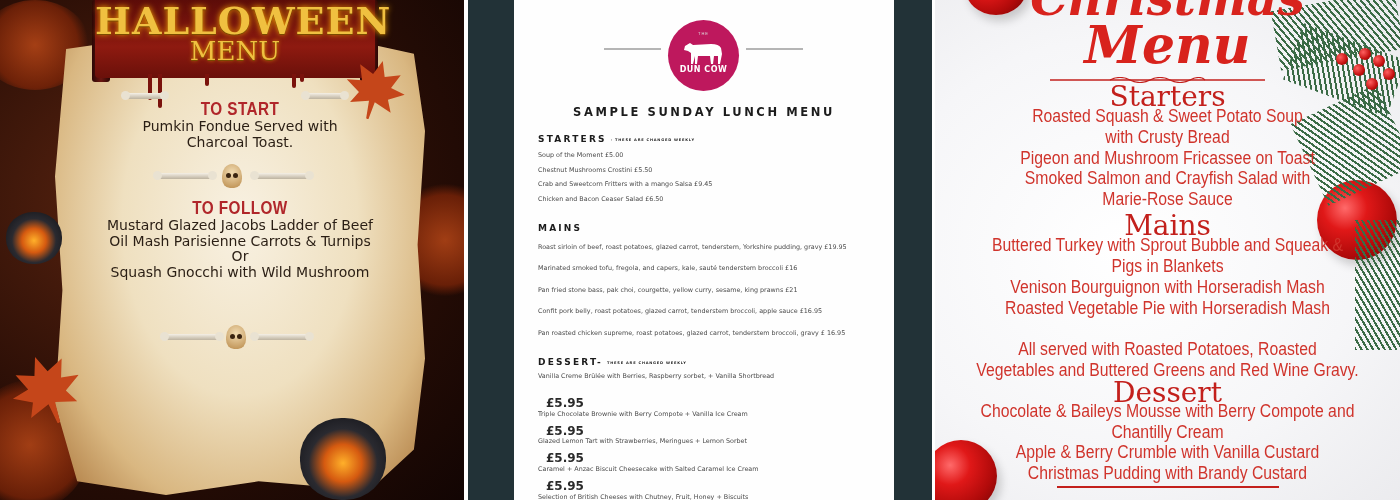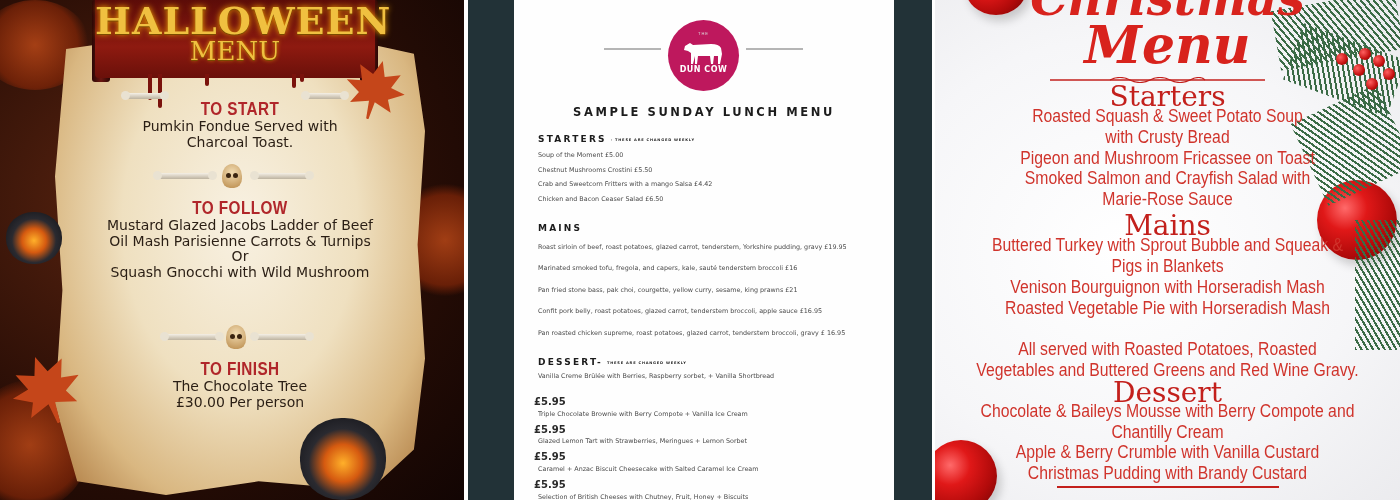--- a/index.html
+++ b/index.html
@@ -72,21 +72,21 @@
   .dc-logo-the { position: absolute; left: 0; width: 71px; top: 11px; text-align: center; font-size: 4px; color: #ddd; letter-spacing: 1px; }
   .dc-logo-text { position: absolute; left: 0; width: 71px; top: 45px; text-align: center;
     font-family: "DejaVu Sans", sans-serif; font-weight: bold; font-size: 8px; color: #ffffff; letter-spacing: 0.5px; }
   .dc-cow { position: absolute; left: 13px; top: 18px; width: 46px; height: 28px; }
   .dc-title { position: absolute; left: 0; top: 105px; width: 380px; text-align: center;
     font-family: "DejaVu Sans", sans-serif; font-weight: bold; font-size: 11.5px; letter-spacing: 2.6px; color: #1c1c1c; }
   .dc-section { position: absolute; left: 24px; font-family: "DejaVu Sans", sans-serif; font-weight: bold;
     font-size: 9px; letter-spacing: 2.2px; color: #1c1c1c; }
   .dc-note { font-size: 3.6px; letter-spacing: 0.8px; margin-left: 4px; vertical-align: middle; }
   .dc-item { position: absolute; left: 24px; font-family: "DejaVu Sans", sans-serif; font-size: 6.4px; color: #4a4a4a; white-space: nowrap; }
-  .dc-price { position: absolute; left: 20px; font-family: "DejaVu Sans", sans-serif; font-weight: bold; font-size: 10px; color: #2a2a2a; }
+  .dc-price { position: absolute; left: 32px; font-family: "DejaVu Sans", sans-serif; font-weight: bold; font-size: 12px; color: #2a2a2a; }
 
   
   .xmas { position: absolute; left: 935px; top: 0; width: 465px; height: 500px; overflow: hidden;
     background: radial-gradient(ellipse at 40% 50%, #ffffff 0%, #f6f6f8 60%, #ebebee 100%); }
   .xm-ball { position: absolute; border-radius: 50%;
     background: radial-gradient(circle at 35% 35%, #ff6a6a 0%, #e01818 30%, #b00a0a 65%, #6a0404 100%);
     box-shadow: 4px 6px 10px rgba(0,0,0,0.18); }
   .xm-needles { position: absolute; background: repeating-linear-gradient(60deg, #3b6b46 0 2px, transparent 2px 5px); }
   .xm-berry { position: absolute; width: 12px; height: 12px; border-radius: 50%;
     background: radial-gradient(circle at 35% 35%, #ff6060, #c40f0f 60%, #7a0606); }
@@ -149,25 +149,20 @@
     <div class="hw-item">Or</div>
     <div class="hw-item">Squash Gnocchi with Wild Mushroom</div>
   </div>
 
   <div class="hw-divider" style="top:323px;">
     <div class="bone" style="left:164px;"></div>
     <div class="skull" style="left:226px;"></div>
     <div class="bone" style="left:254px;"></div>
   </div>
 
-  <div class="hw-content" style="top:359px;">
-    <div class="hw-heading">TO FINISH</div>
-    <div class="hw-item">The Chocolate Tree</div>
-    <div class="hw-item">£30.00 Per person</div>
-  </div>
 
   <div class="pumpkin" style="left:6px;top:212px;width:56px;height:52px;"></div>
   <div class="pumpkin" style="left:300px;top:418px;width:86px;height:82px;"></div>
 </div>
 
 <div class="gap-white" style="left:464px;width:4px;"></div>
 <div class="teal" style="left:468px;width:46px;"></div>
 
 <div class="duncow">
   <div class="dc-rule" style="left:90px;"></div>
@@ -181,21 +176,21 @@
     <div class="dc-logo-text">DUN COW</div>
   </div>
 
   <div class="dc-title">SAMPLE SUNDAY LUNCH MENU</div>
 
   <div class="dc-section" style="top:134px;">
     <span>STARTERS</span><span class="dc-note">- THESE ARE CHANGED WEEKLY</span>
   </div>
   <div class="dc-item" style="top:151px;">Soup of the Moment £5.00</div>
   <div class="dc-item" style="top:166px;">Chestnut Mushrooms Crostini £5.50</div>
-  <div class="dc-item" style="top:180px;">Crab and Sweetcorn Fritters with a mango Salsa £4.42</div>
+  <div class="dc-item" style="top:180px;">Crab and Sweetcorn Fritters with a mango Salsa £9.45</div>
   <div class="dc-item" style="top:195px;">Chicken and Bacon Ceaser Salad £6.50</div>
 
   <div class="dc-section" style="top:223px;">MAINS</div>
   <div class="dc-item" style="top:243px;">Roast sirloin of beef, roast potatoes, glazed carrot, tenderstem, Yorkshire pudding, gravy £19.95</div>
   <div class="dc-item" style="top:264px;">Marinated smoked tofu, fregola, and capers, kale, sauté tenderstem broccoli £16</div>
   <div class="dc-item" style="top:286px;">Pan fried stone bass, pak choi, courgette, yellow curry, sesame, king prawns £21</div>
   <div class="dc-item" style="top:307px;">Confit pork belly, roast potatoes, glazed carrot, tenderstem broccoli, apple sauce £16.95</div>
   <div class="dc-item" style="top:329px;">Pan roasted chicken supreme, roast potatoes, glazed carrot, tenderstem broccoli, gravy £ 16.95</div>
 
   <div class="dc-section" style="top:357px;">

